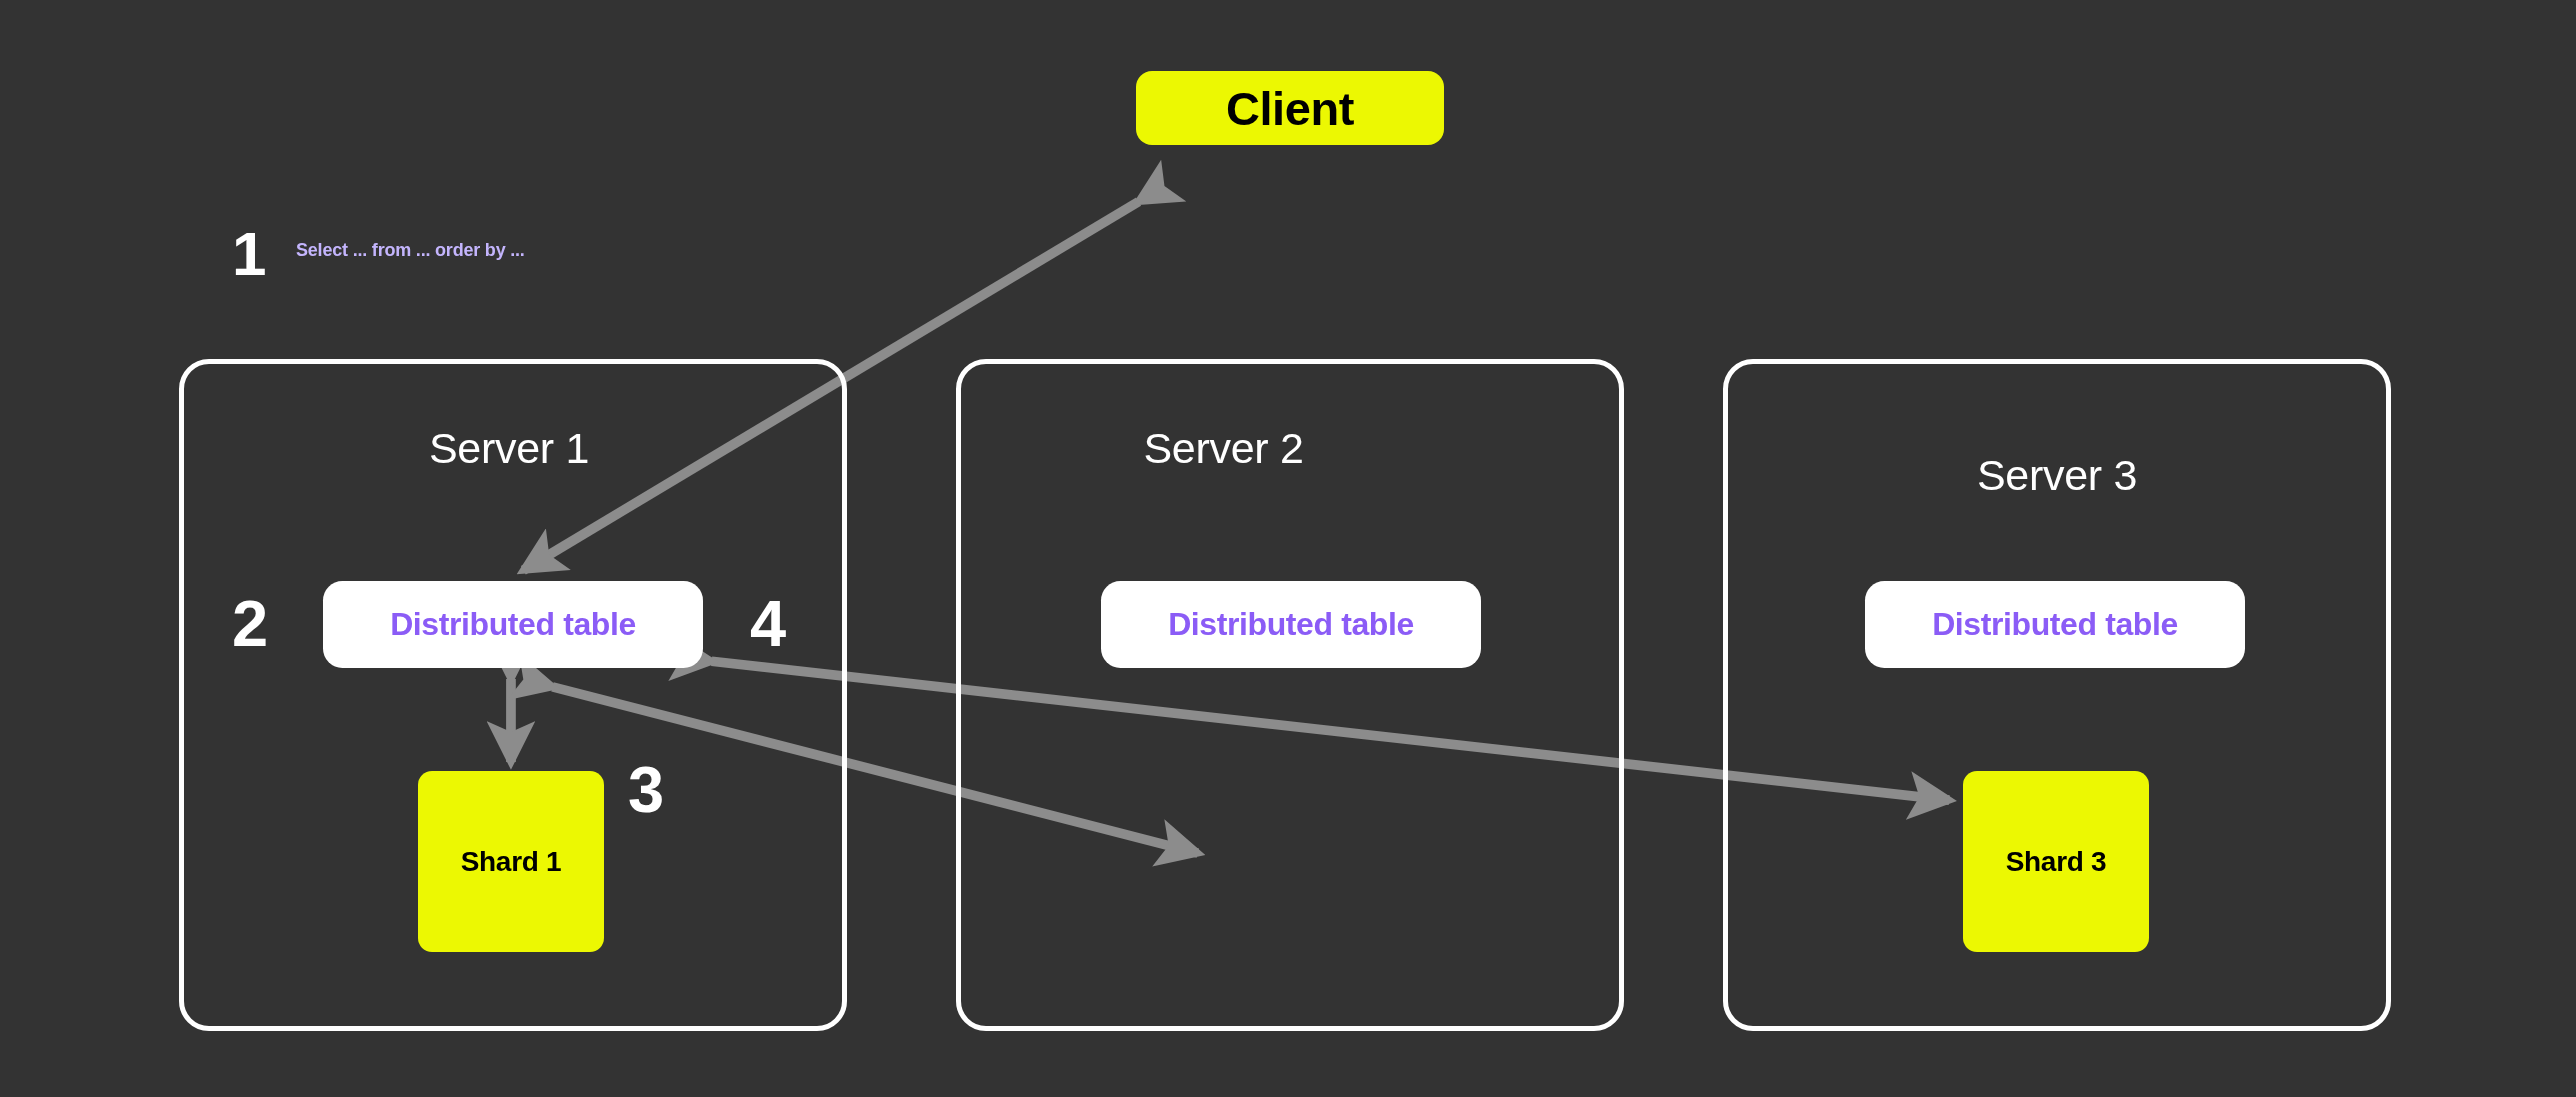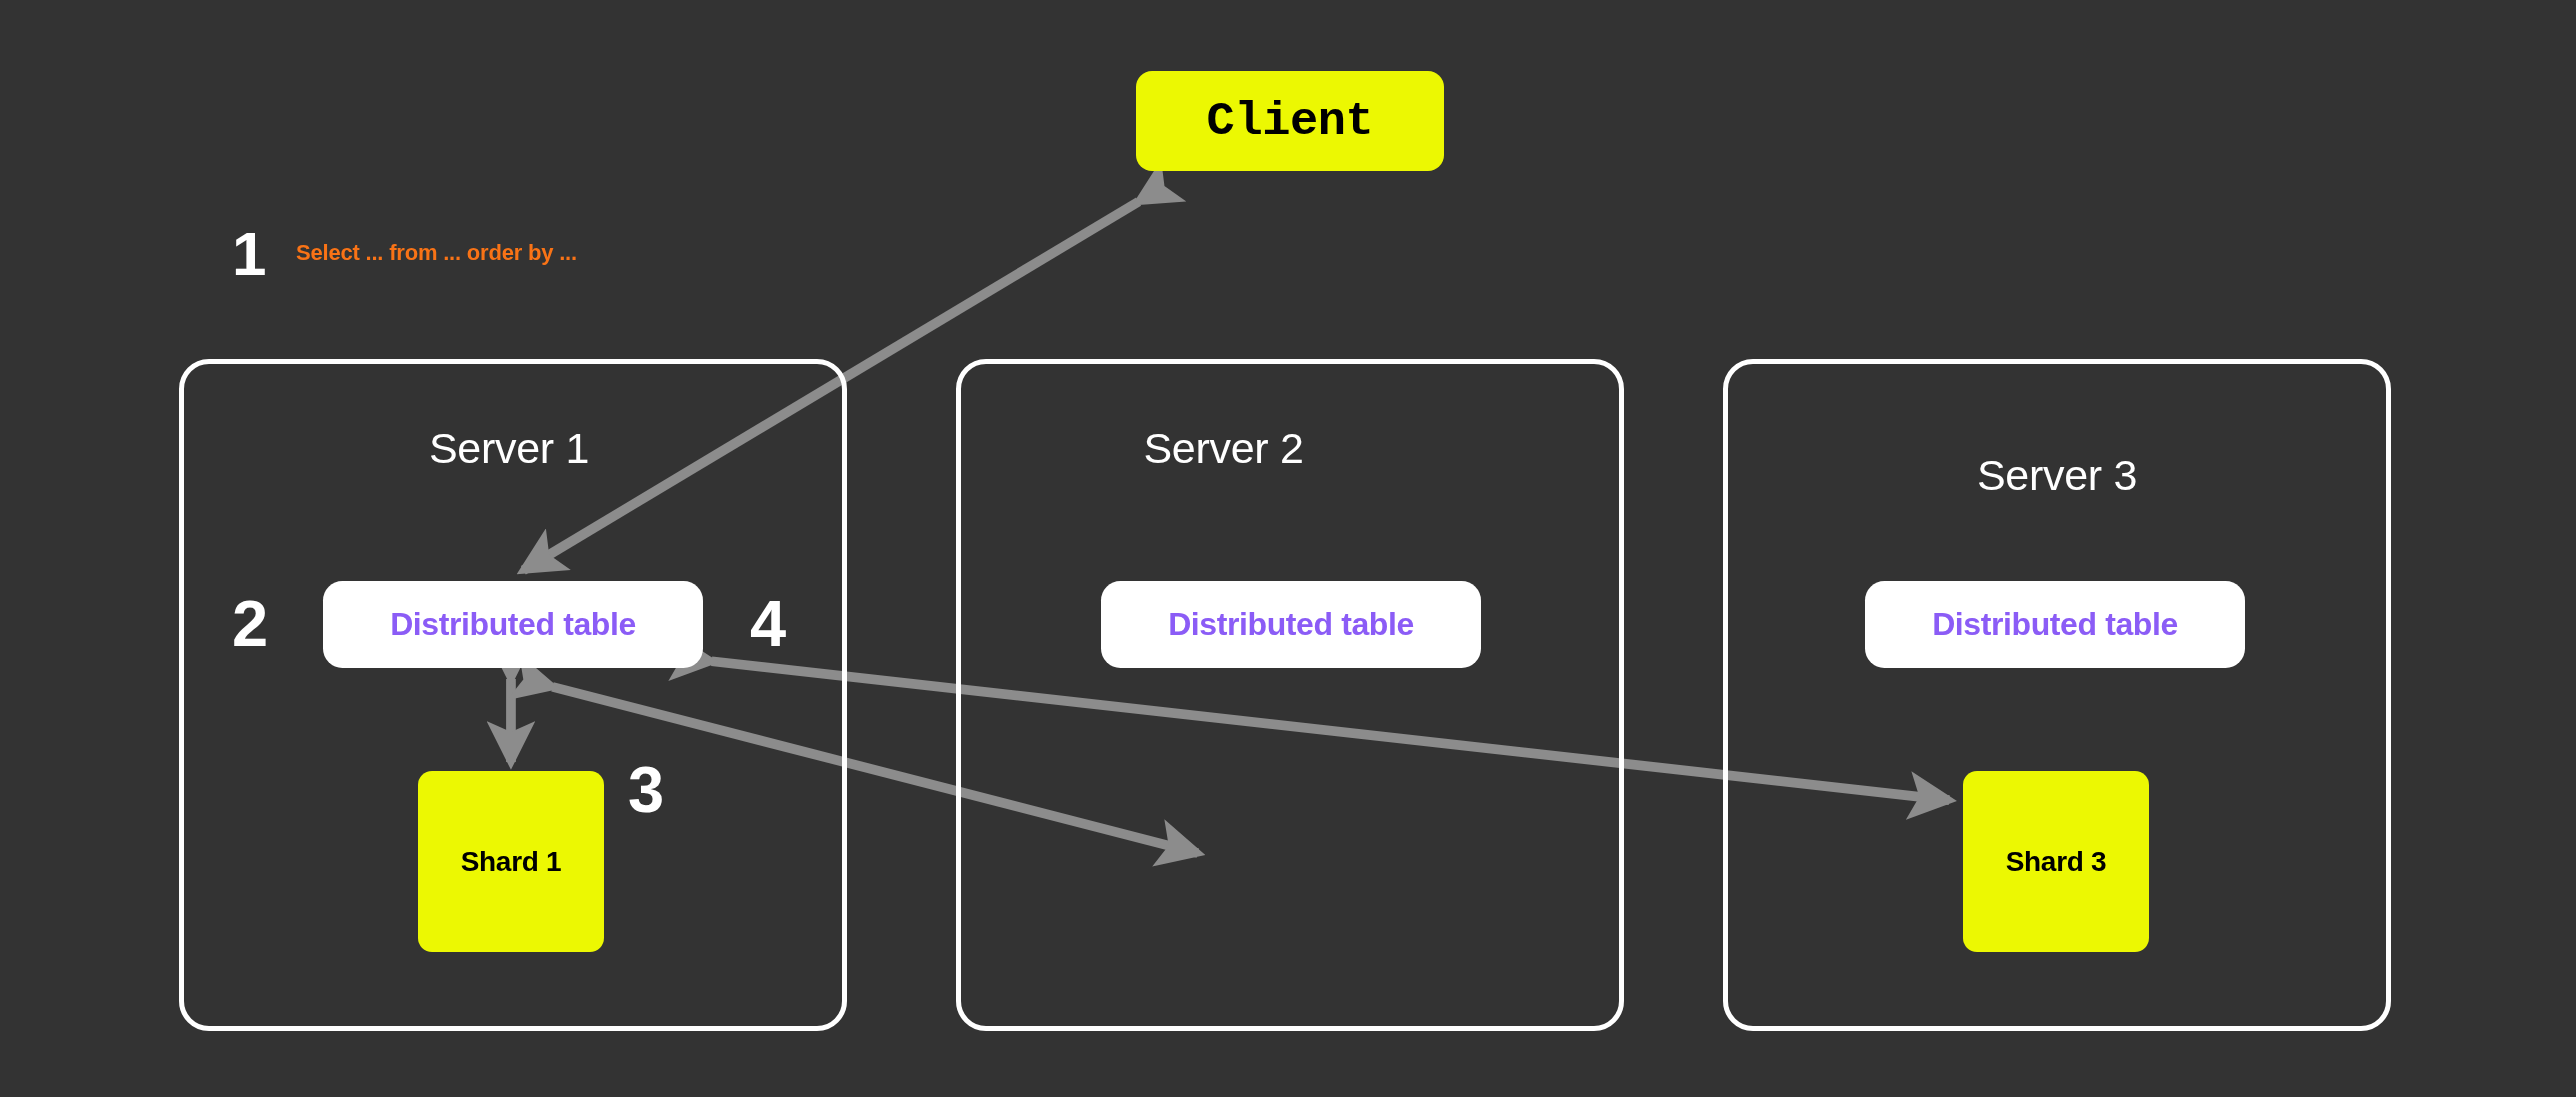--- a/index.html
+++ b/index.html
@@ -75,22 +75,22 @@
     letter-spacing: -0.3px;
   }
   .step-num {
     position: absolute;
     color: #FFFFFF;
     font-weight: 700;
     line-height: 1;
   }
   .step-caption {
     position: absolute;
-    color: #f97316;
-    font-size: 22px;
+    color: #c4b5fd;
+    font-size: 18px;
     font-weight: 700;
     letter-spacing: -0.2px;
     white-space: nowrap;
   }
 </style>
 </head>
 <body>
 
 <div id="stage">
 
@@ -115,21 +115,21 @@
     <g>
       <line x1="625" y1="777" x2="1355" y2="965" stroke="#8C8C8C" stroke-width="11" marker-start="url(#ah)" marker-end="url(#ah)"></line>
     </g>
 
       Shard 3 (long diagonal) --&gt;
     <g>
       <line x1="805" y1="748" x2="2205" y2="905" stroke="#8C8C8C" stroke-width="11" marker-start="url(#ah)" marker-end="url(#ah)"></line>
     </g>
   </svg>
 
-  <div class="node-box client-box" style="left:1136px; top:71px; width:308px; height:100px;font-family:Liberation Mono, monospace;">
+  <div class="node-box client-box" style="left:1136px; top:71px; width:308px; height:74px;">
     <span>Client</span>
   </div>
 
   <div class="step-num" style="left:232px; top:223px; font-size:62px;">1</div>
   <div class="step-caption" style="left:296px; top:240px;">Select ... from ... order by ...</div>
 
   <div class="server-panel" style="left:179px; top:359px; width:668px; height:672px;"></div>
 
   <div class="server-title" style="left:175px; top:424px; width:668px;">Server 1</div>
 

